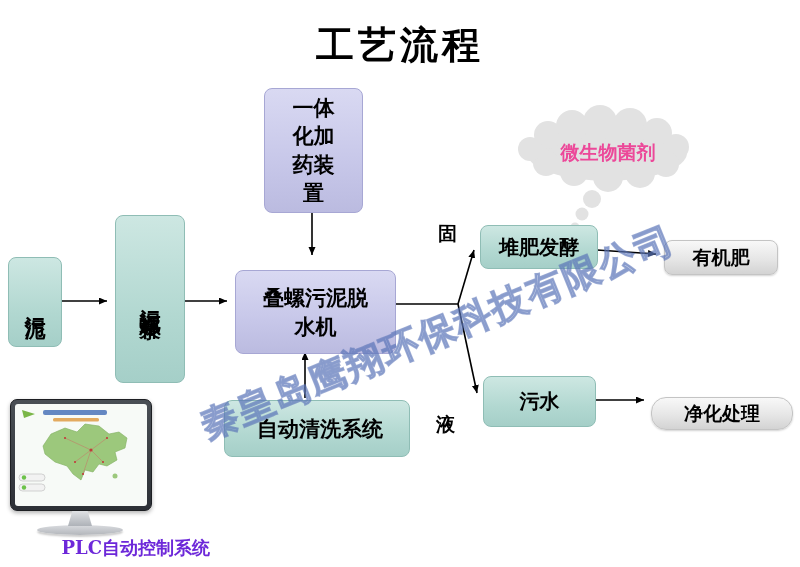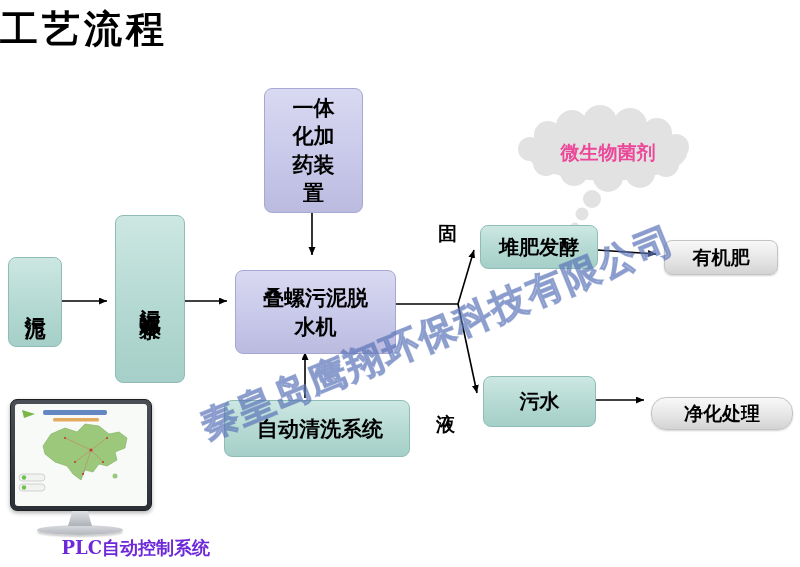--- a/index.html
+++ b/index.html
@@ -3,22 +3,22 @@
 <meta charset="utf-8">
 <style>
   html,body{margin:0;padding:0;}
   body{
     width:800px;height:567px;position:relative;overflow:hidden;
     background:#ffffff;
     font-family:"DejaVu Sans",sans-serif;
   }
   
   .title{
-    position:absolute;top:4px;left:0;right:0;
-    font-size:38px;font-weight:bold;color:#000;
+    position:absolute;top:20px;left:0;right:0;
+    text-align:center;font-size:38px;font-weight:bold;color:#000;
     letter-spacing:4px;z-index:2;
     font-family:"DejaVu Sans",sans-serif;
   }
   
   .overlay{position:absolute;left:0;top:0;z-index:1;}
   
   .box{
     position:absolute;display:flex;align-items:center;justify-content:center;
     font-weight:bold;color:#000;text-align:center;z-index:2;
     border-radius:8px;

